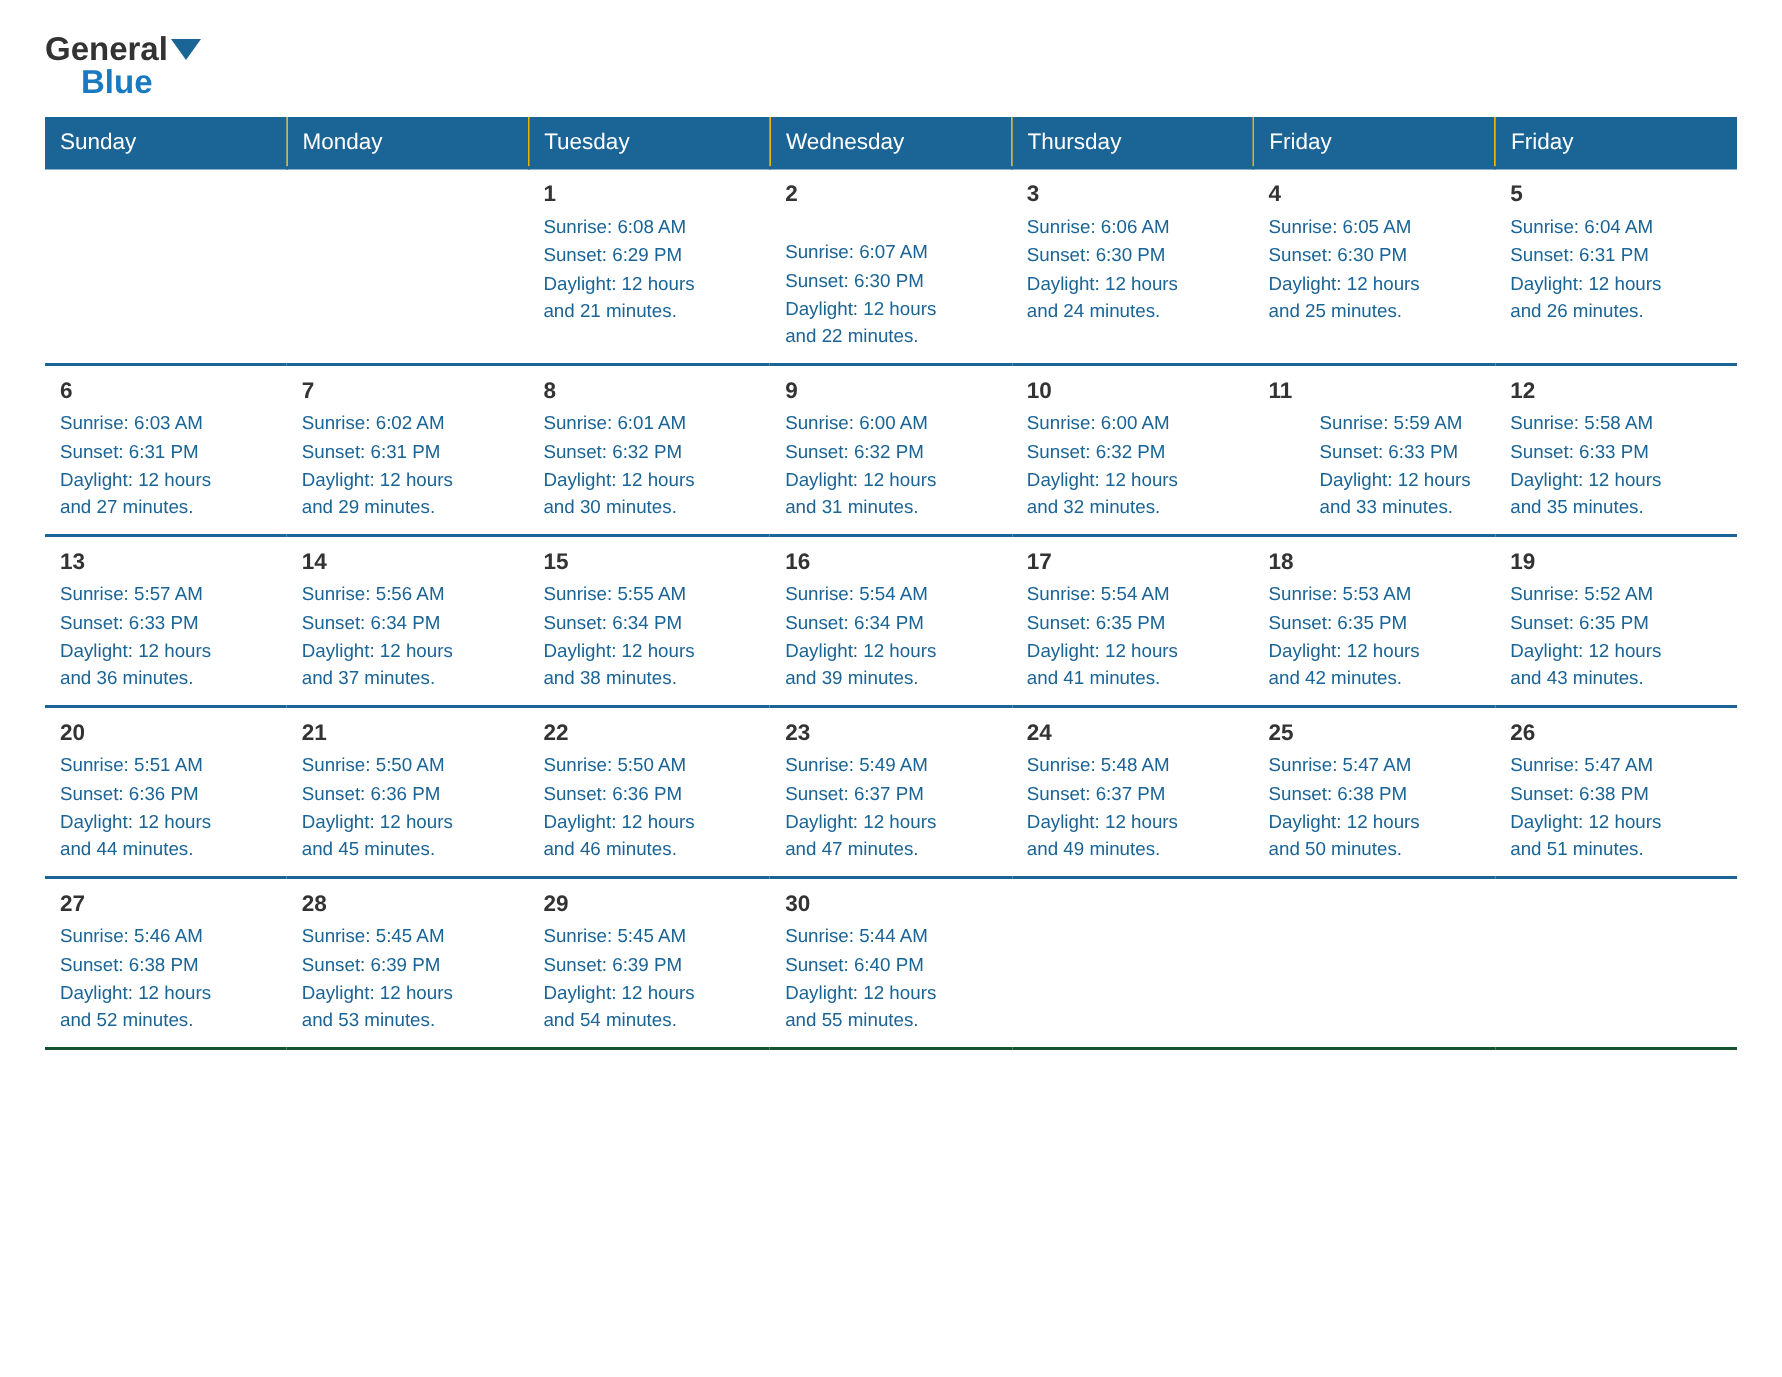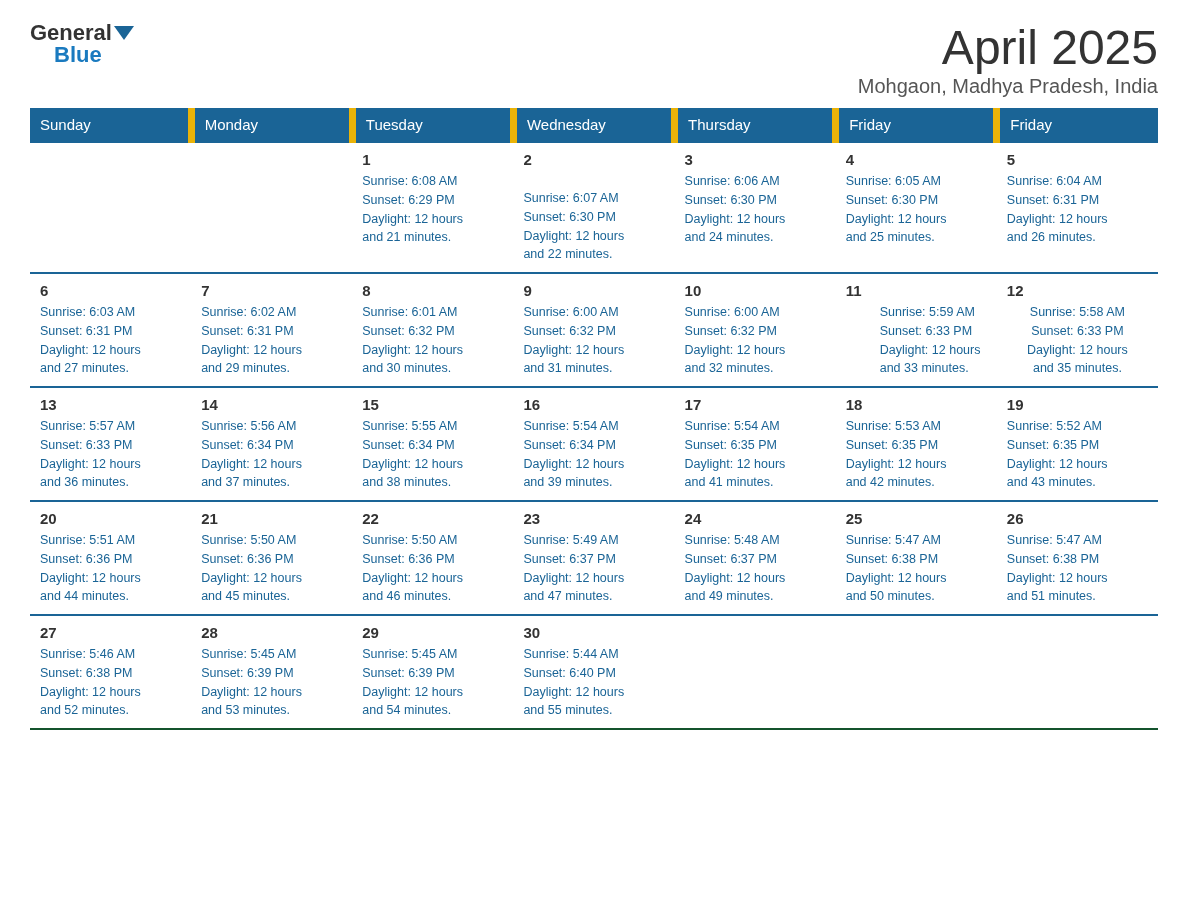--- a/index.html
+++ b/index.html
@@ -64,21 +64,21 @@
     }
     thead tr {
       background-color: #1a6496;
     }
     thead th {
       color: #ffffff;
       text-align: left;
       padding: 8px 10px;
       font-size: 15px;
       font-weight: normal;
-      border-right: 7px solid #eab308;
+      border-right: 1px solid #eab308;
     }
     thead th:last-child { border-right: none; }
     tbody tr {
       border-top: 2px solid #1a6496;
       vertical-align: top;
     }
     tbody td {
       padding: 8px 10px;
       font-size: 13px;
       color: #333;
@@ -104,24 +104,20 @@
 <body>
 
 <div class="header-area">
   <div class="logo">
     <div class="logo-text">
       <span class="logo-general">General</span>
       <span class="logo-arrow"></span>
     </div>
     <div class="logo-blue">Blue</div>
   </div>
-  <div class="title-area">
-    <div class="month-title">April 2025</div>
-    <div class="location-title">Mohgaon, Madhya Pradesh, India</div>
-  </div>
 </div>
 
 <table>
   <thead>
     <tr>
 
     <th>Sunday</th>
         <th>Monday</th>
         <th>Tuesday</th>
         <th>Wednesday</th>
@@ -209,21 +205,21 @@
         </td>
         <td>
           <span class="day-number">11</span>
           <div class="day-info" style="white-space: pre-line; margin-left: 34px;">Sunrise: 5:59 AM
 Sunset: 6:33 PM
 Daylight: 12 hours
 and 33 minutes.</div>
         </td>
         <td>
           <span class="day-number">12</span>
-          <div class="day-info" style="white-space: pre-line; text-align: center;">Sunrise: 5:58 AM
+          <div class="day-info" style="white-space: pre-line;">Sunrise: 5:58 AM
 Sunset: 6:33 PM
 Daylight: 12 hours
 and 35 minutes.</div>
         </td>
       </tr>
       <tr>
         <td>
           <span class="day-number">13</span>
           <div class="day-info" style="white-space: pre-line;">Sunrise: 5:57 AM
 Sunset: 6:33 PM

